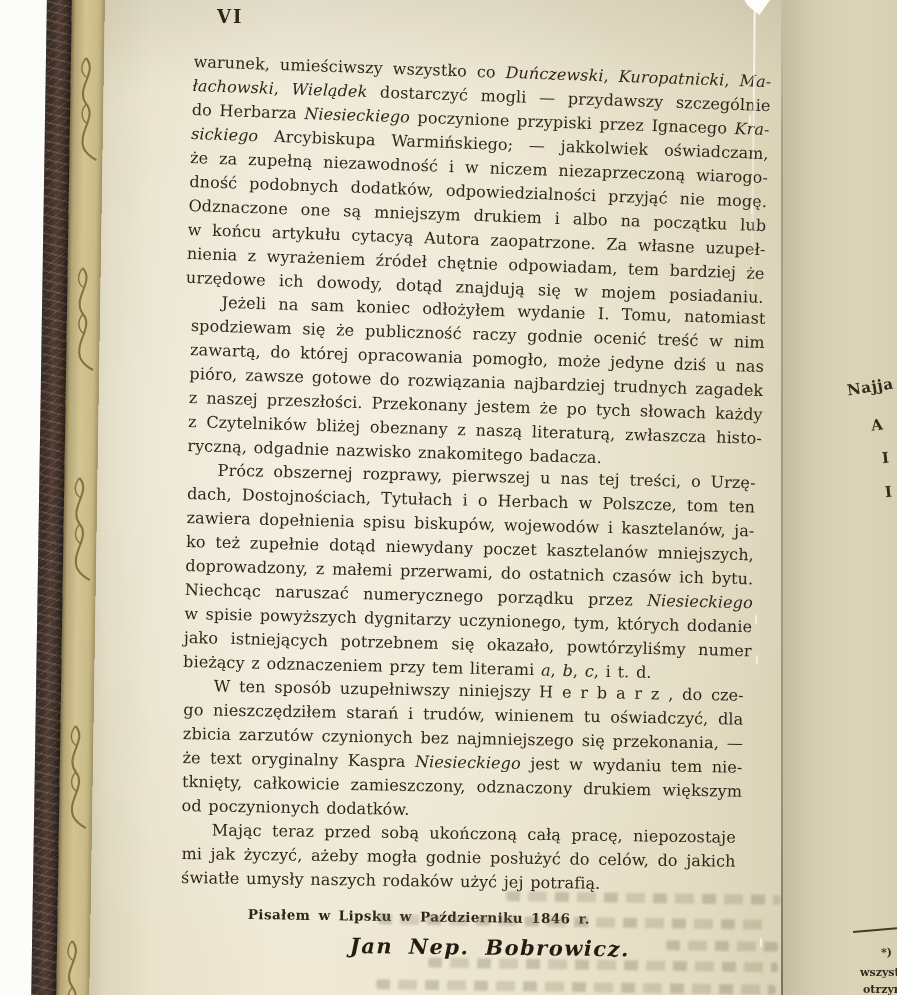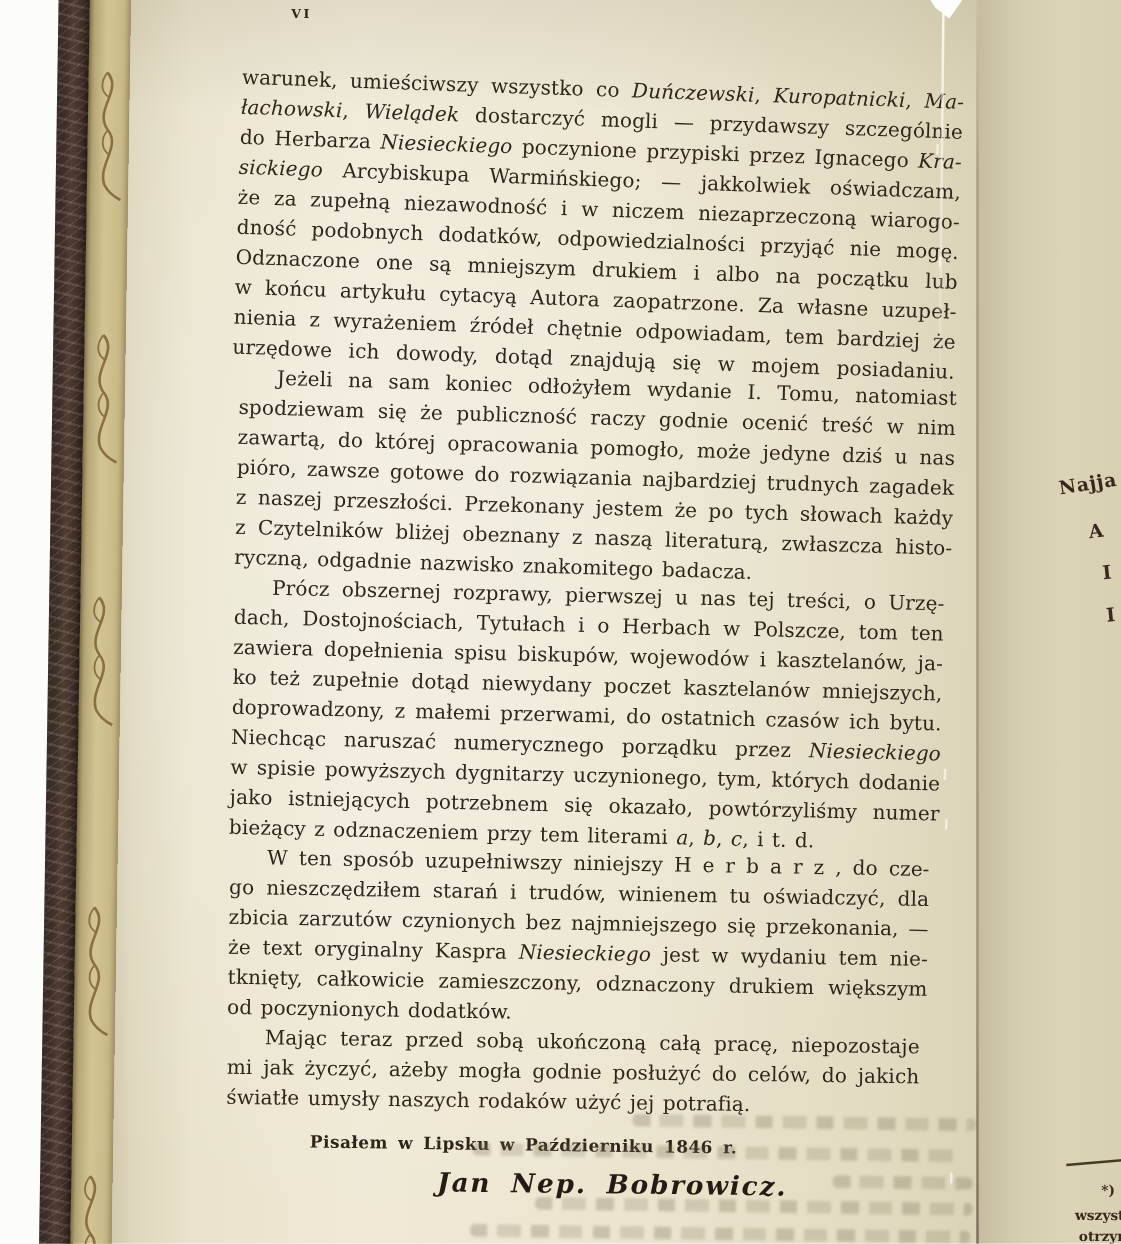--- a/index.html
+++ b/index.html
@@ -28,21 +28,21 @@
   
   .page-left{
     position:absolute;left:78px;top:0;width:706px;height:995px;z-index:1;
     background:
       linear-gradient(180deg, rgba(120,110,85,.12), transparent 90px),
       radial-gradient(120% 90% at 35% 45%, rgba(255,255,255,.30), transparent 60%),
       linear-gradient(90deg,#c9c0a0 0px,#ded7bd 28px,#e9e3cc 75px,#efe9d6 210px,#ebe5cf 430px,#e2dbc1 625px,#dad3b7 706px);
   }
   .page-number{
     position:absolute;left:139px;top:6px;
-    font-size:10px;font-weight:700;letter-spacing:2px;color:var(--ink);margin-left:16px;
+    font-size:18px;font-weight:700;letter-spacing:2px;color:var(--ink);
   }
   .text-block{position:absolute;left:108px;top:50px;width:580px;color:var(--ink);}
   .para{transform-origin:0 0;}
   .p1{transform:rotate(2.0deg);width:578px;margin-left:8px;}
   .p2{transform:rotate(1.7deg);width:574px;margin-left:6px;}
   .p3{transform:rotate(1.35deg);width:568px;margin-left:2px;}
   .p4{transform:rotate(1.0deg);width:560px;margin-left:-2px;}
   .p5{transform:rotate(0.8deg);width:554px;margin-left:-4px;}
   .line{
     font-size:16px;line-height:24px;white-space:normal;

